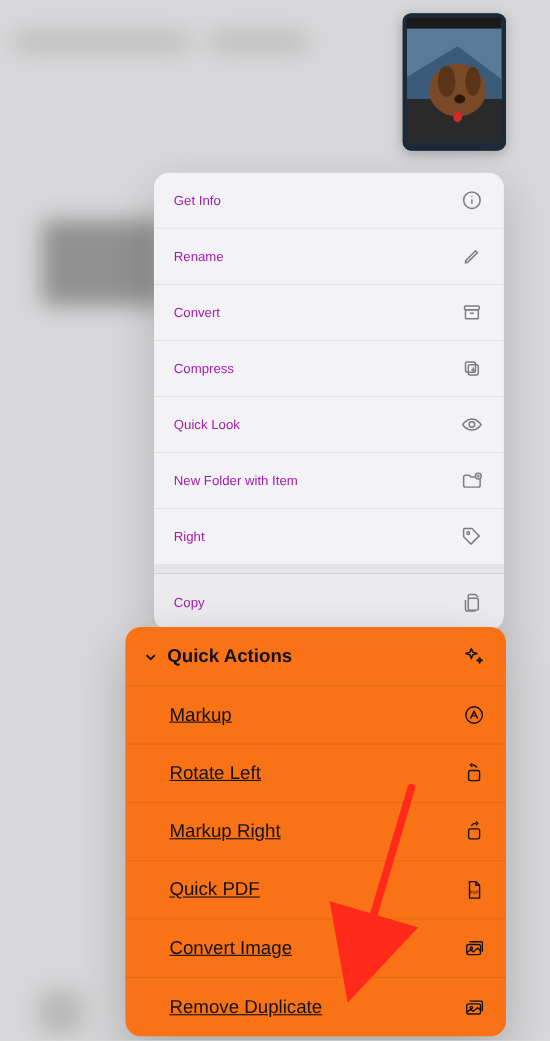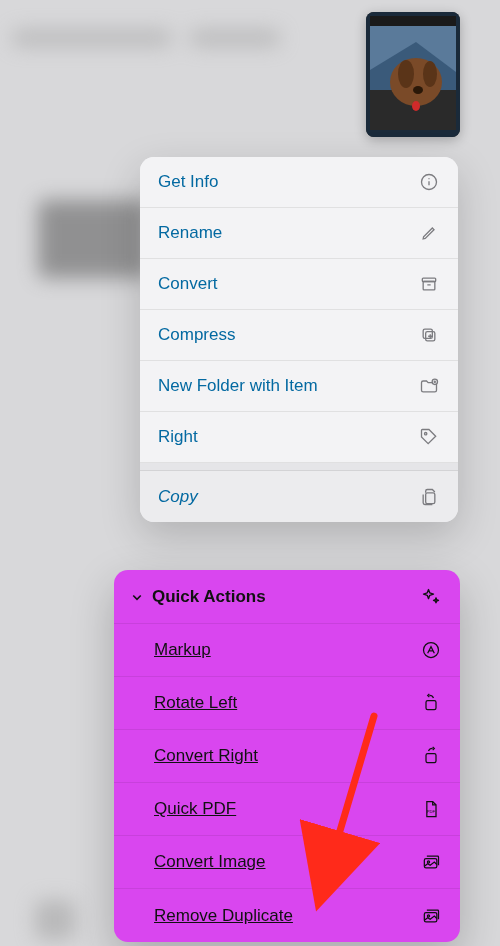--- a/index.html
+++ b/index.html
@@ -44,43 +44,42 @@
       box-shadow: 0 14px 40px rgba(0,0,0,.18);
       overflow: hidden;
     }
     .menu-item {
       display: flex;
       align-items: center;
       justify-content: space-between;
       padding: 0 18px;
       height: 51px;
       border-bottom: 1px solid rgba(0,0,0,.08);
-      color: #0369a1;
-      font-size: 17px;
+      color: #a21caf;
+      font-size: 12px;
       cursor: default;
       background: #f3f3f5;
     }
     .menu-item:last-child { border-bottom: none; }
     .menu .section-gap {
       height: 8px;
       background: #e5e5e8;
       border-bottom: 1px solid rgba(0,0,0,.08);
     }
     .menu .group-copy .menu-item {
       background: #ececee;
-      font-style: italic;
     }
     .icon { width: 22px; height: 22px; color: #7c7c80; display: flex; align-items: center; justify-content: center; flex-shrink: 0; }
     .icon svg { width: 20px; height: 20px; stroke: currentColor; fill: none; stroke-width: 1.6; }
     .quick-actions {
       position: absolute;
       left: 114px;
       top: 570px;
       width: 346px;
-      background: #d946ef;
+      background: #f97316;
       border-radius: 14px;
       box-shadow: 0 16px 44px rgba(0,0,0,.22);
       overflow: hidden;
       text-align: right;
     }
     .qa-header {
       display: flex;
       align-items: center;
       height: 54px;
       padding: 0 18px 0 12px;
@@ -178,20 +177,29 @@
     <span class="icon">
       <svg viewBox="0 0 24 24">
           <rect x="8" y="8" width="11" height="11" rx="2"></rect>
           <rect x="5" y="5" width="11" height="11" rx="2"></rect>
           <line x1="13.5" y1="11" x2="13.5" y2="16"></line>
           <line x1="11" y1="13.5" x2="16" y2="13.5"></line>
         </svg>
     </span>
   </div>
   <div class="menu-item">
+    <span>Quick Look</span>
+    <span class="icon">
+      <svg viewBox="0 0 24 24">
+          <path d="M2 12s3.5-6 10-6 10 6 10 6-3.5 6-10 6S2 12 2 12z"></path>
+          <circle cx="12" cy="12" r="3"></circle>
+        </svg>
+    </span>
+  </div>
+  <div class="menu-item">
     <span>New Folder with Item</span>
     <span class="icon">
       <svg viewBox="0 0 24 24">
           <path d="M3 8a2 2 0 012-2h4l2 2h8a2 2 0 012 2v7a2 2 0 01-2 2H5a2 2 0 01-2-2V8z"></path>
           <circle cx="19" cy="7" r="3.2" fill="#f3f3f5"></circle>
           <line x1="19" y1="5.5" x2="19" y2="8.5"></line>
           <line x1="17.5" y1="7" x2="20.5" y2="7"></line>
         </svg>
     </span>
   </div>
@@ -248,21 +256,21 @@
     <span>Rotate Left</span>
     <span class="icon">
       <svg viewBox="0 0 24 24">
           <rect x="6" y="9" width="12" height="11" rx="2"></rect>
           <path d="M15 6a5 5 0 00-5-3"></path>
           <polyline points="10 1 8 3 10 5" fill="none"></polyline>
         </svg>
     </span>
   </div>
   <div class="qa-item">
-    <span>Convert Right</span>
+    <span>Markup Right</span>
     <span class="icon">
       <svg viewBox="0 0 24 24">
           <rect x="6" y="9" width="12" height="11" rx="2"></rect>
           <path d="M9 6a5 5 0 015-3"></path>
           <polyline points="14 1 16 3 14 5" fill="none"></polyline>
         </svg>
     </span>
   </div>
   <div class="qa-item">
     <span>Quick PDF</span>

